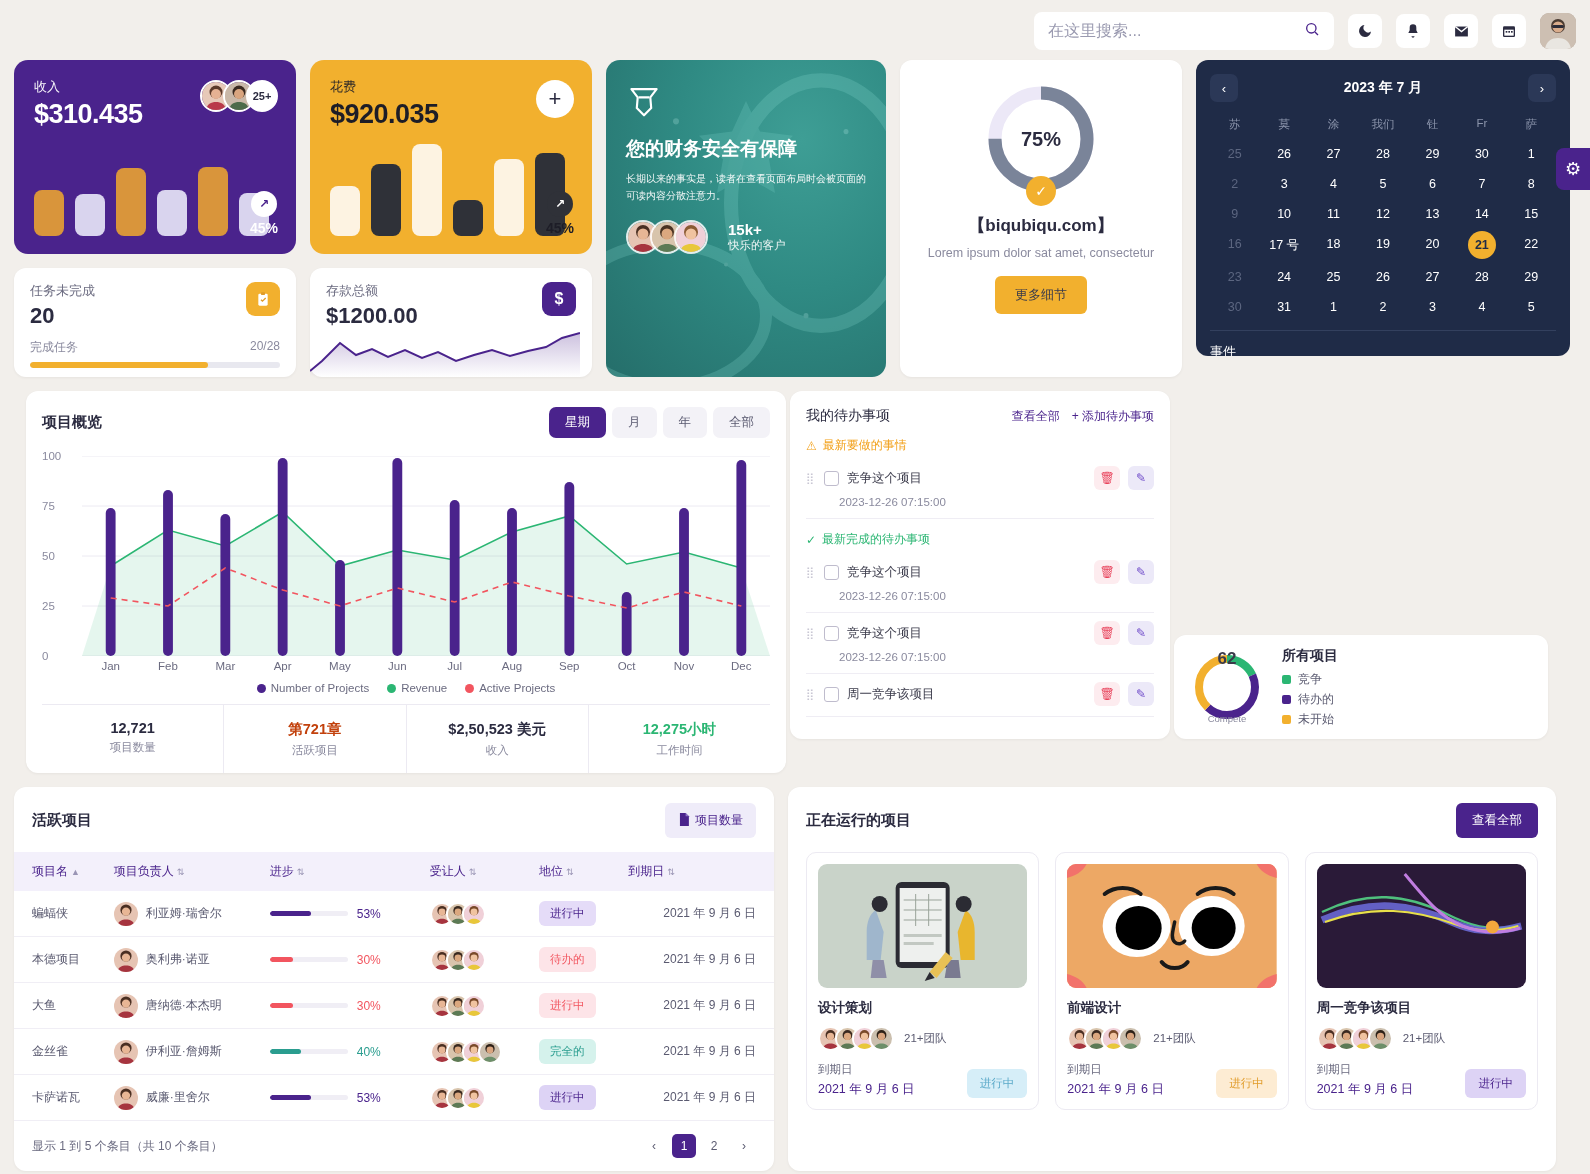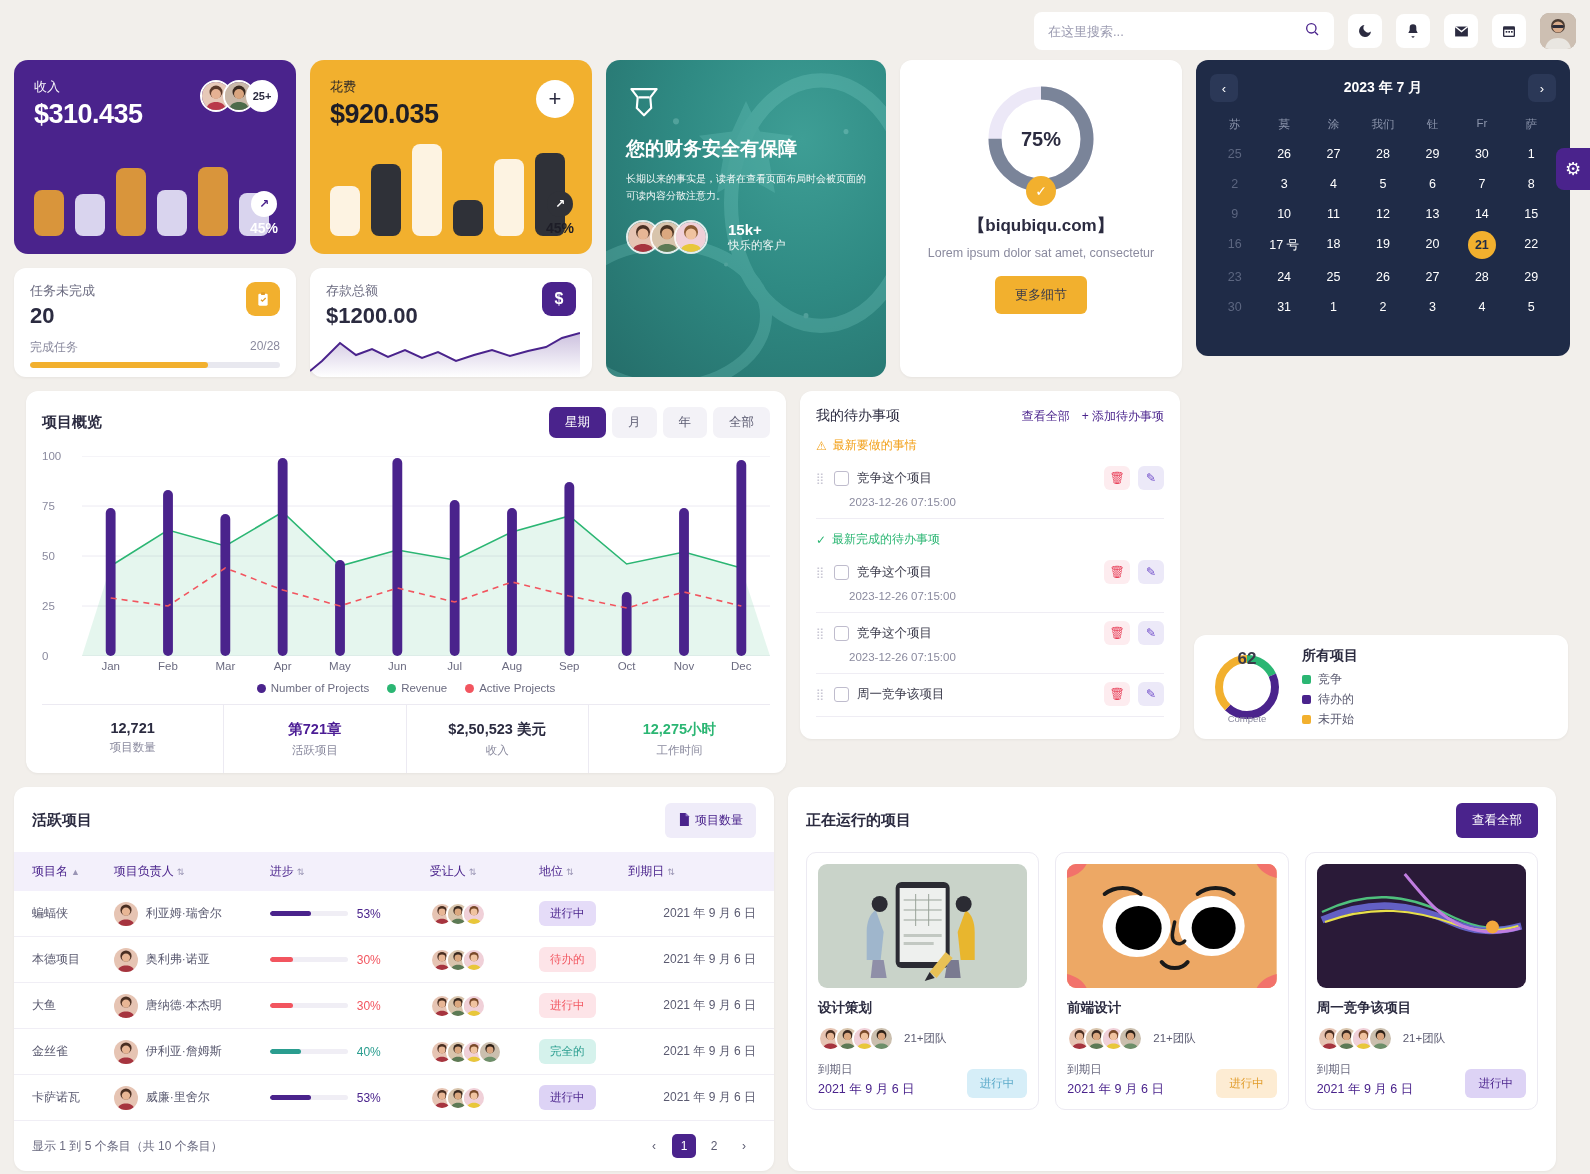--- a/index.html
+++ b/index.html
@@ -12,21 +12,21 @@
   }
   .page{position:relative;width:1590px;height:1174px;padding:0 14px;}
 
   
   .header{height:54px;display:flex;align-items:center;justify-content:flex-end;gap:14px;padding-top:8px;}
   .search-box{
     width:300px;height:38px;background:#fff;border-radius:8px;display:flex;align-items:center;
     padding:0 14px;justify-content:space-between;
   }
   .search-box input{
-    border:none;outline:none;font-size:13px;color:#6b6b80;width:85%;
+    border:none;outline:none;font-size:16px;color:#6b6b80;width:85%;
     font-family:"Liberation Sans",sans-serif;background:transparent;
   }
   .search-box input::placeholder{color:#9a9ab0;}
   .hicon{
     width:34px;height:34px;background:#fff;border-radius:8px;display:flex;align-items:center;
     justify-content:center;font-size:15px;color:#2b2b40;
   }
   .avatar-hd{width:36px;height:36px;border-radius:9px;overflow:hidden;background:#b5a79a;}
 
   
@@ -97,21 +97,21 @@
   .cal-grid .d{font-size:12.5px;padding:6px 0;cursor:pointer;}
   .cal-grid .d.mut{color:#5b6party;color:#5c6680;}
   .cal-grid .d.sel{background:#f2b02e;color:#1f2b47;border-radius:50%;width:28px;height:28px;
     display:flex;align-items:center;justify-content:center;margin:0 auto;font-weight:bold;}
   .cal-ev-title{font-size:13px;margin:10px 0 6px;border-top:1px solid #33405e;padding-top:12px;}
 
   .gear-tab{position:absolute;right:0;top:148px;width:34px;height:42px;background:#4a238c;
     border-radius:8px 0 0 8px;display:flex;align-items:center;justify-content:center;color:#fff;font-size:18px;cursor:pointer;}
 
   
-  .midrow{display:grid;grid-template-columns:760px 380px 374px;gap:14px;margin-top:14px;padding-left:12px;}
+  .midrow{display:grid;grid-template-columns:760px 380px 374px;gap:4px;margin-top:14px;padding-left:12px;}
   .chart-card{padding:16px 16px 0;}
   .ch-head{display:flex;align-items:center;justify-content:space-between;}
   .ch-title{font-size:15px;font-weight:bold;}
   .ch-tabs{display:flex;gap:6px;}
   .ch-tab{font-size:12.5px;padding:7px 16px;border-radius:7px;background:#f3f2f7;color:#5a5a70;cursor:pointer;border:none;
     font-family:"Liberation Sans",sans-serif;}
   .ch-tab.on{background:#4a238c;color:#fff;}
   .plot{position:relative;height:200px;margin-top:18px;}
   .ylab{position:absolute;left:0;font-size:11.5px;color:#8a8a9e;transform:translateY(-50%);}
   .xaxis{display:flex;margin-left:40px;margin-top:4px;}
@@ -462,20 +462,21 @@
           <div class="d">28</div>
           <div class="d">29</div>
           <div class="d mut" style="color: rgb(92, 102, 128);">30</div>
           <div class="d">31</div>
           <div class="d">1</div>
           <div class="d">2</div>
           <div class="d">3</div>
           <div class="d">4</div>
           <div class="d">5</div>
         </div>
+      <div class="cal-ev-title">事件</div>
 
     </div>
   </div>
 
   <div class="gear-tab">⚙</div>
 
   <div class="midrow">
 
     <div class="card chart-card">
       <div class="ch-head">
@@ -536,21 +537,21 @@
           <span><i style="background:#4a238c"></i>Number of Projects</span>
           <span><i style="background:#2bb673"></i>Revenue</span>
           <span><i style="background:#f2555f"></i>Active Projects</span>
         </div>
       <div class="kpis" id="kpis">
           <div class="kpi">
             <b style="color:#2b2b40">12,721</b>
             <span>项目数量</span>
           </div>
           <div class="kpi">
-            <b style="color:#4c1d95">第721章</b>
+            <b style="color:#c2410c">第721章</b>
             <span>活跃项目</span>
           </div>
           <div class="kpi">
             <b style="color:#2b2b40">$2,50,523 美元</b>
             <span>收入</span>
           </div>
           <div class="kpi">
             <b style="color:#2bb673">12,275小时</b>
             <span>工作时间</span>
           </div>

